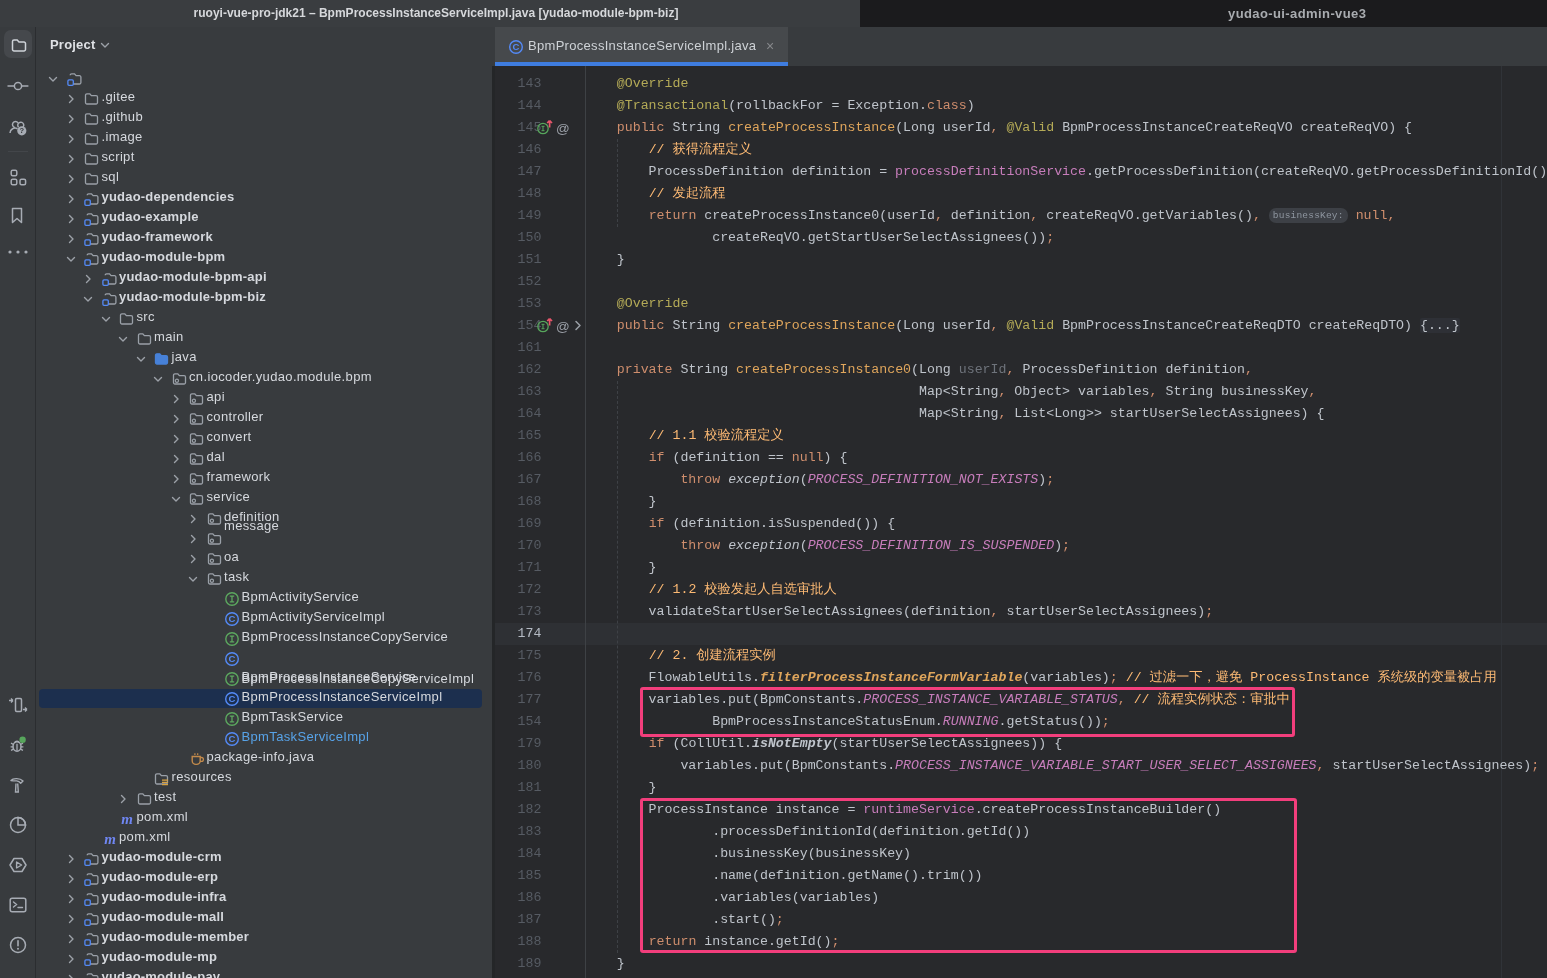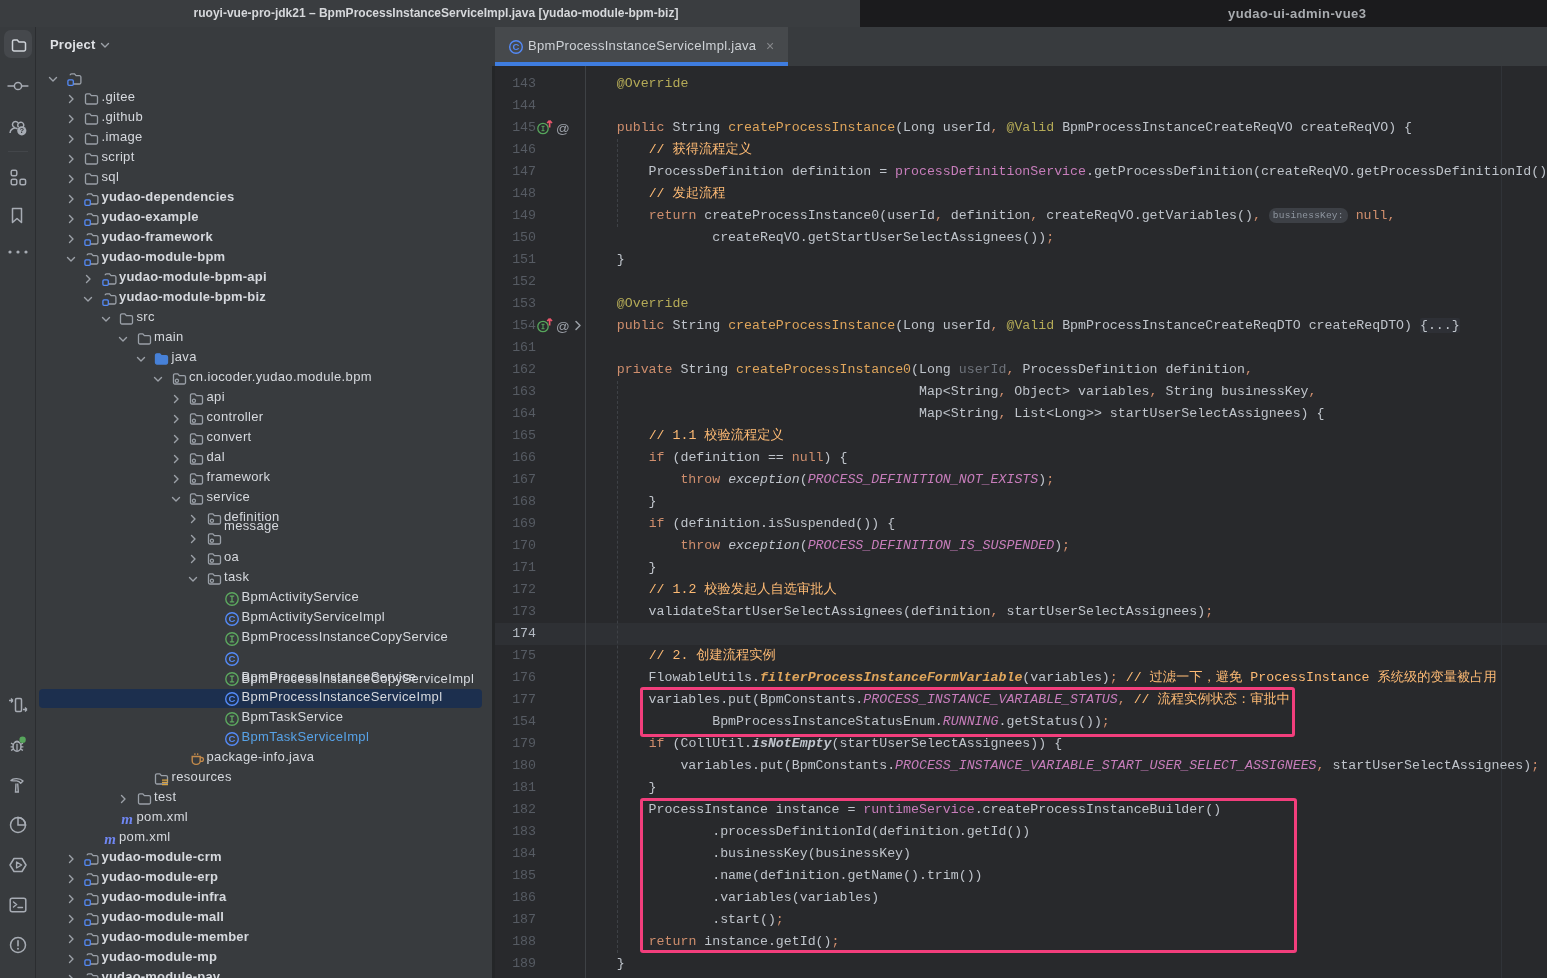--- a/index.html
+++ b/index.html
@@ -11,21 +11,21 @@
 #panel{left:36px;top:27px;width:459px;height:951px;background:#383b3e;overflow:hidden}
 #phead{position:absolute;left:14px;top:10px;color:#dfe1e5;font:700 13px "Liberation Sans",sans-serif;letter-spacing:.2px}
 #editor{left:495px;top:27px;width:1052px;height:951px;background:#383b3e}
 #tabrow{position:absolute;left:0;top:0;width:1052px;height:39px;background:#383b3e}
 #atab{position:absolute;left:0;top:0;width:293px;height:39px;background:#46494c}
 #tabul{position:absolute;left:0;top:35px;width:293px;height:4px;background:#3f7de0}
 #tabtxt{position:absolute;left:33px;top:0;color:#ced2d6;font:13px/38px "Liberation Sans",sans-serif;letter-spacing:.3px}
 #tabx{position:absolute;left:271px;top:0;color:#87898c;font:14px/38px "Liberation Sans",sans-serif}
 #code{position:absolute;left:0;top:39px;width:1052px;height:912px;background:#28292c;overflow:hidden}
 .cline{position:absolute;left:90px;white-space:pre;font:13.25px/22px "Liberation Mono",monospace;height:22px;color:#bfc4cb}
-.lnum{position:absolute;left:4px;width:37px;text-align:right;font:13.25px/22px "Liberation Mono",monospace;color:#565b63}
+.lnum{position:absolute;left:16px;width:37px;text-align:center;font:13.25px/22px "Liberation Mono",monospace;color:#565b63}
 .k{color:#cf8e6d}.cm{color:#fdba74}.an{color:#b4aa57}.md{color:#e0a65c;font-weight:400}
 .cn{color:#c77dbb;font-style:italic}.fd{color:#c77dbb}.gy{color:#6e737b}
 .si{font-style:italic}.sbi{font-style:italic;font-weight:700}
 .chip{display:inline-block;background:#3d4046;color:#8f96a0;border-radius:7px;font:9.5px "Liberation Mono",monospace;line-height:15px;height:15px;padding:0 4px;vertical-align:1px;letter-spacing:.2px}
 .fold{background:#2e3036;border-radius:2px}
 .trow{position:absolute;height:20px;line-height:20px;color:#d6d9de;font:13px "Liberation Sans",sans-serif;letter-spacing:.35px;white-space:pre}
 .tb{font-weight:700;letter-spacing:.2px}
 .dim{color:#70747a}
 .blue{color:#57a3e8}
 .tico{position:absolute;width:16px;height:16px}
@@ -441,20 +441,21 @@
       </div>
       <div id="code">
         <div class="abs" style="left:0;top:557px;width:1052px;height:22px;background:#2e3034"></div>
         <div class="abs" style="left:90px;top:0;width:1px;height:912px;background:#3e4145"></div>
         <div class="abs" style="left:122px;top:73px;width:1px;height:88px;border-left:1px dashed #3e4146"></div>
         <div class="abs" style="left:122px;top:315px;width:1px;height:572px;border-left:1px dashed #3e4146"></div>
         <div class="abs" style="left:1006px;top:0;width:1px;height:912px;background:#303338"></div>
         <div class="lnum" style="top:7px">143</div>
         <div class="cline" style="top:7px">    <span class="an">@Override</span></div>
         <div class="lnum" style="top:29px">144</div>
+        <div class="cline" style="top:29px">    <span class="an">@Transactional</span>(rollbackFor = Exception.<span class="k">class</span>)</div>
         <div class="lnum" style="top:51px">145</div>
         <div class="cline" style="top:51px">    <span class="k">public</span> String <span class="md">createProcessInstance</span>(Long userId<span class="k">,</span> <span class="an">@Valid</span> BpmProcessInstanceCreateReqVO createReqVO) {</div>
         <div class="lnum" style="top:73px">146</div>
         <div class="cline" style="top:73px">        <span class="cm">// 获得流程定义</span></div>
         <div class="lnum" style="top:95px">147</div>
         <div class="cline" style="top:95px">        ProcessDefinition definition = <span class="fd">processDefinitionService</span>.getProcessDefinition(createReqVO.getProcessDefinitionId())</div>
         <div class="lnum" style="top:117px">148</div>
         <div class="cline" style="top:117px">        <span class="cm">// 发起流程</span></div>
         <div class="lnum" style="top:139px">149</div>
         <div class="cline" style="top:139px">        <span class="k">return</span> createProcessInstance0(userId<span class="k">,</span> definition<span class="k">,</span> createReqVO.getVariables()<span class="k">,</span> <span class="chip">businessKey:</span> <span class="k">null,</span></div>

